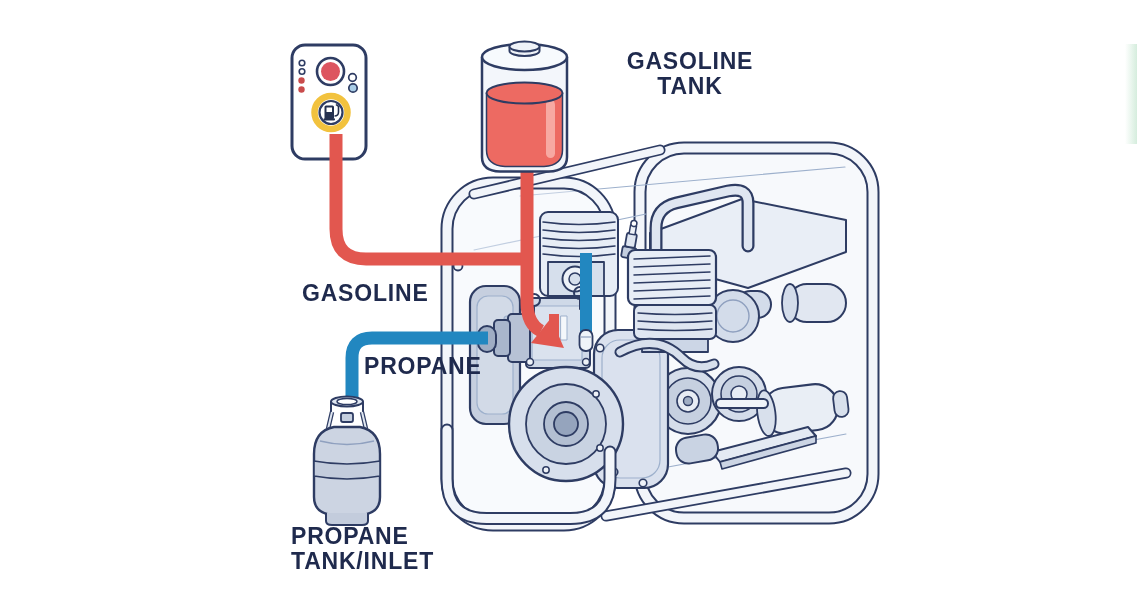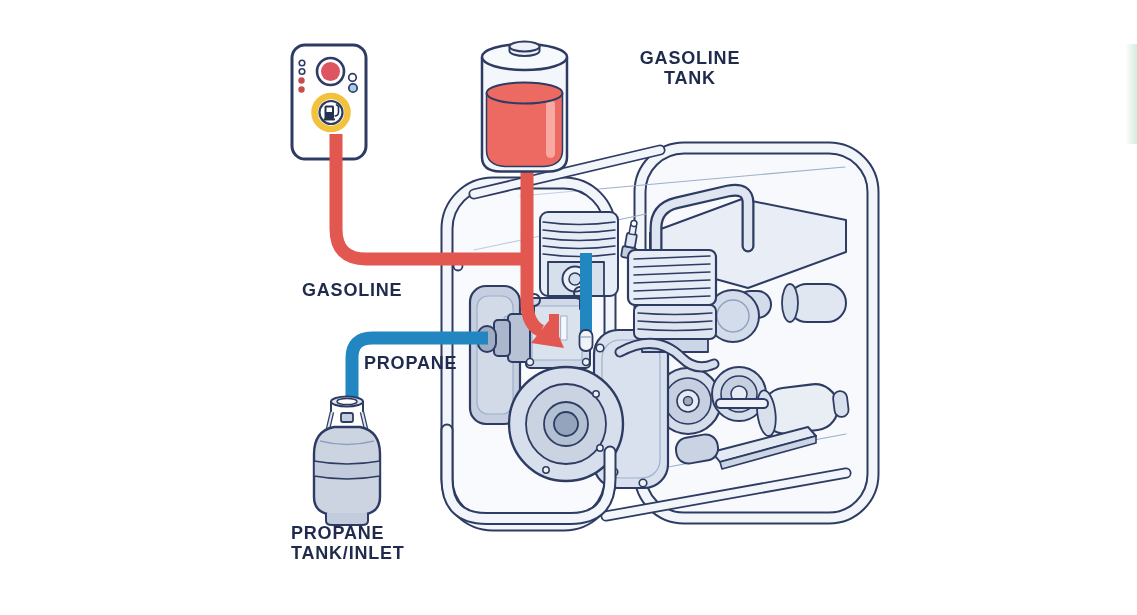--- a/index.html
+++ b/index.html
@@ -1,19 +1,19 @@
 <!DOCTYPE html>
 <html><head>
 <meta charset="utf-8">
 <style>
   html,body{margin:0;padding:0;background:#fff;}
   .stage{position:relative;width:1137px;height:615px;background:#ffffff;overflow:hidden;
          font-family:"Liberation Sans",sans-serif;}
   .stage svg{position:absolute;left:0;top:0;}
-  .lbl{position:absolute;font-weight:700;color:#1f2a4d;font-size:18px;line-height:1.1;
+  .lbl{position:absolute;font-weight:700;color:#1f2a4d;font-size:23px;line-height:1.1;
        letter-spacing:0.8px;white-space:pre-line;}
   .lbl.sm{font-size:20px;}
   .lbl.center{text-align:center;}
   .edge-smudge{position:absolute;right:0;top:44px;width:12px;height:100px;
        background:linear-gradient(to left, rgba(150,210,170,0.40), rgba(150,210,170,0));}
 </style>
 </head>
 <body>
 
 <div class="stage">

